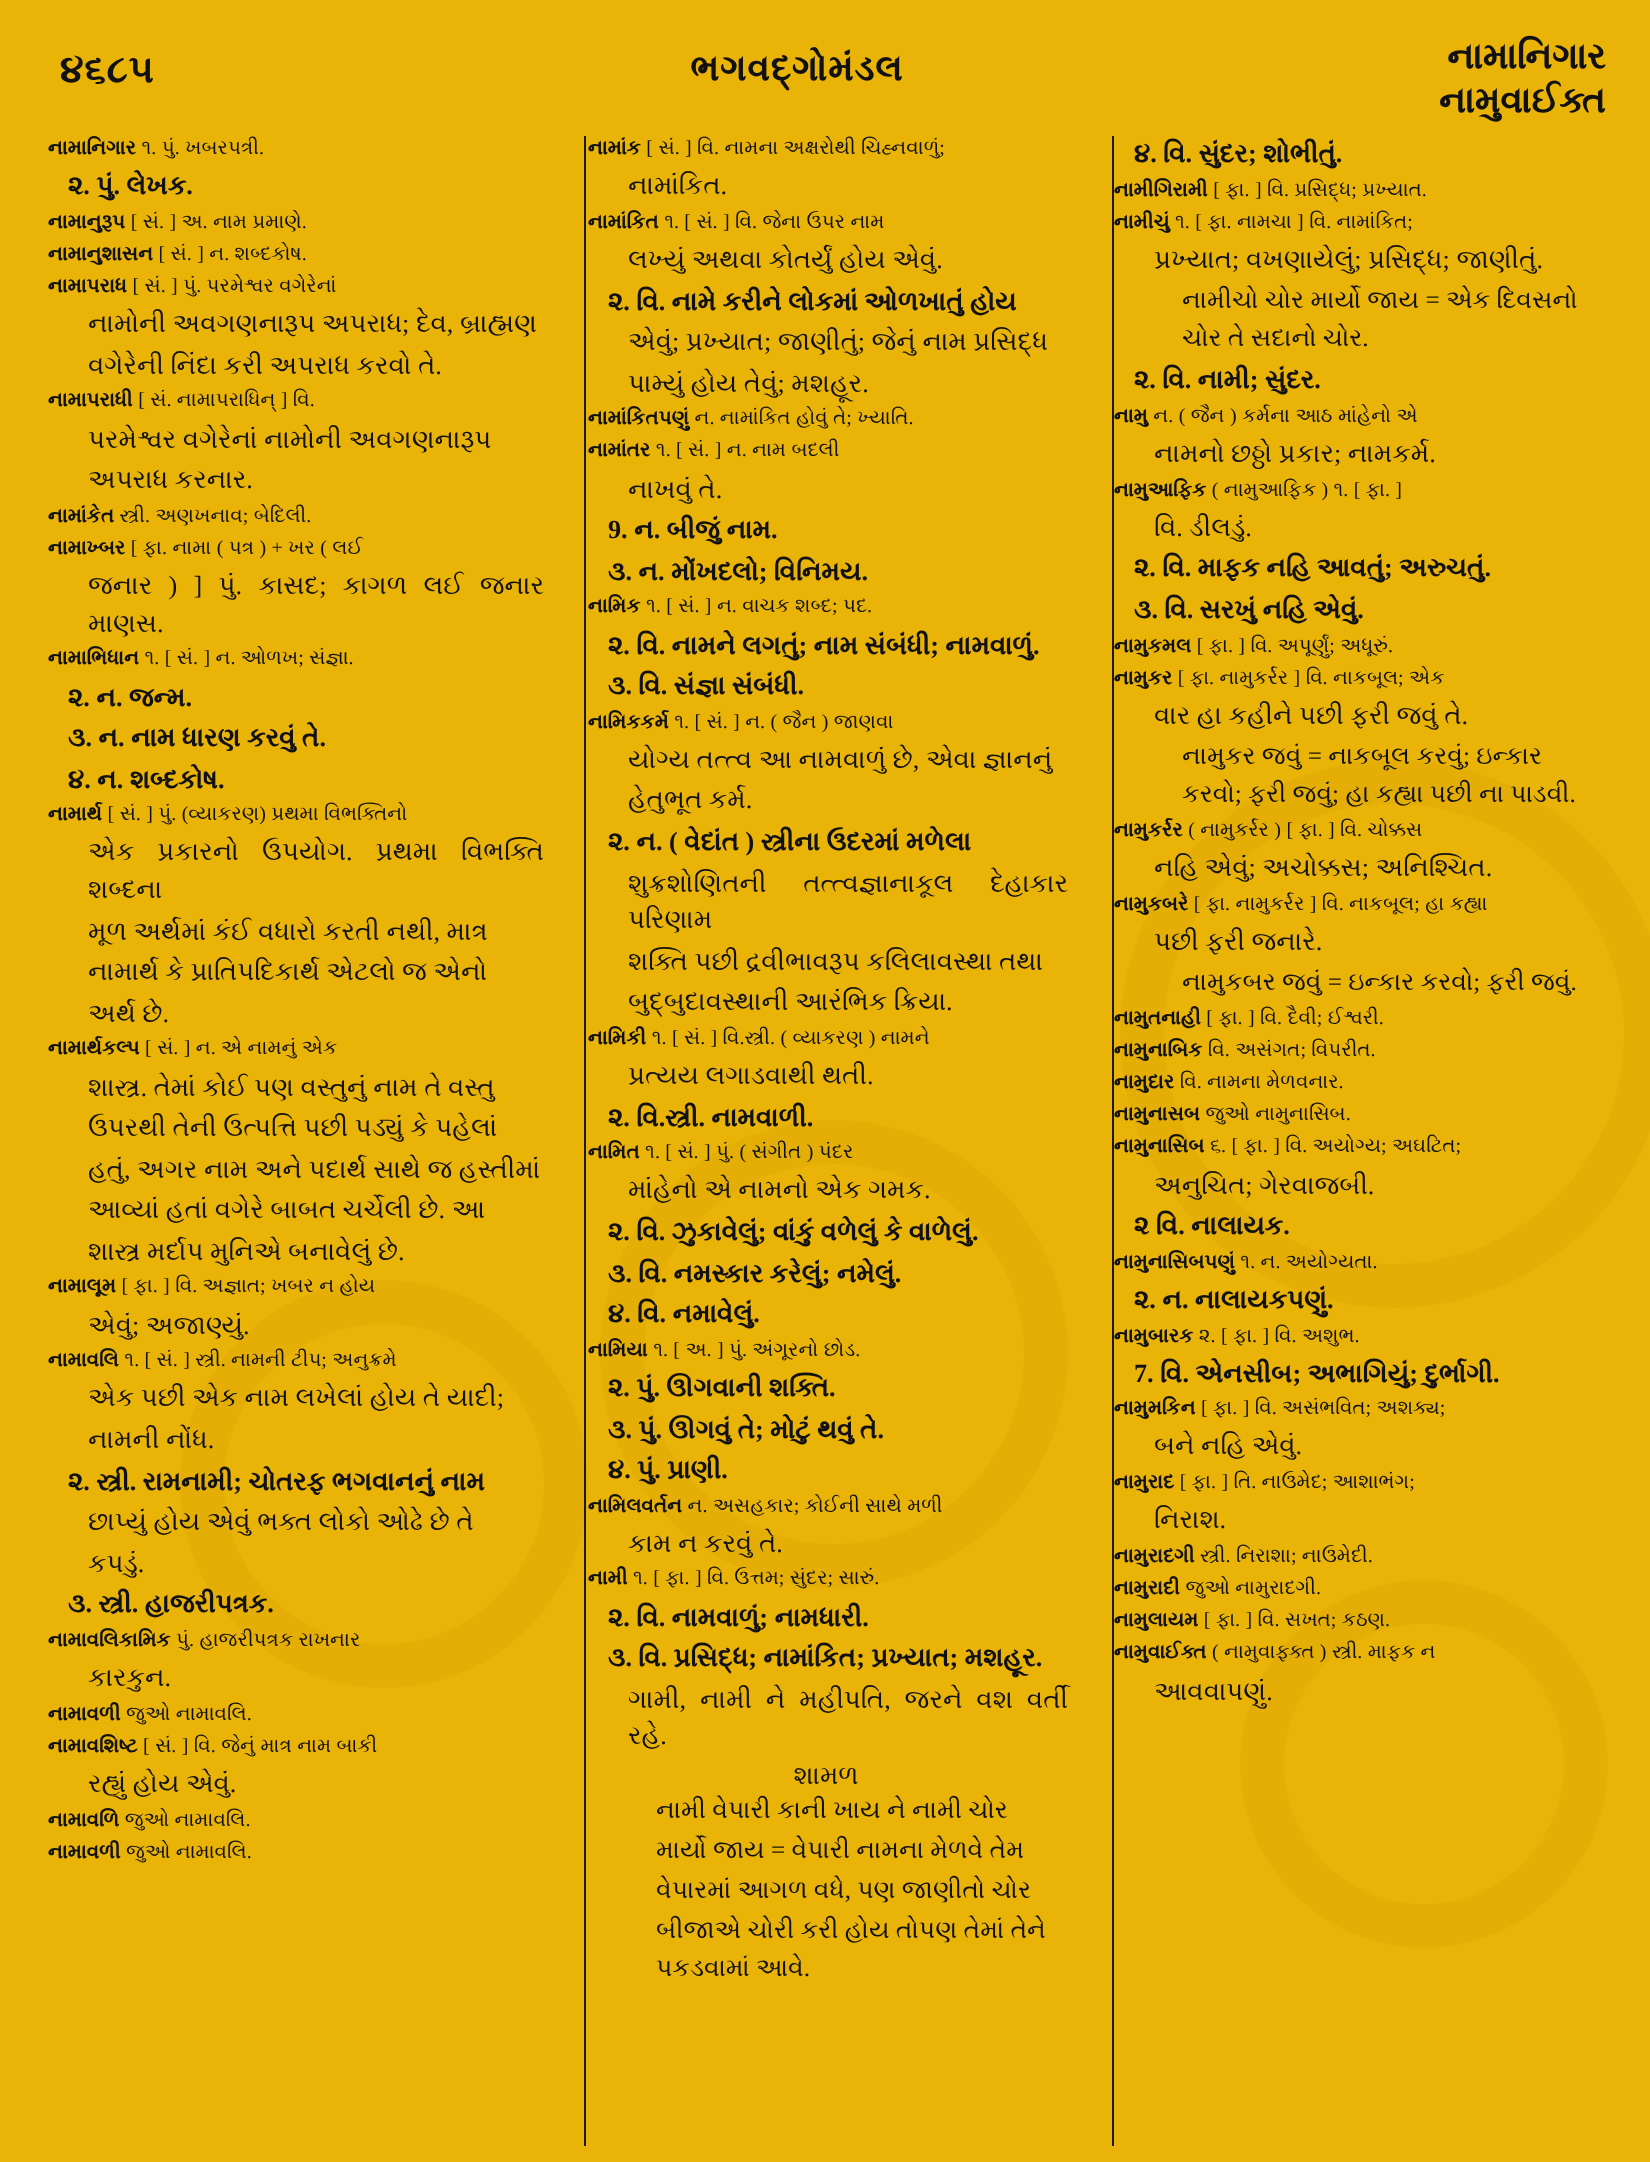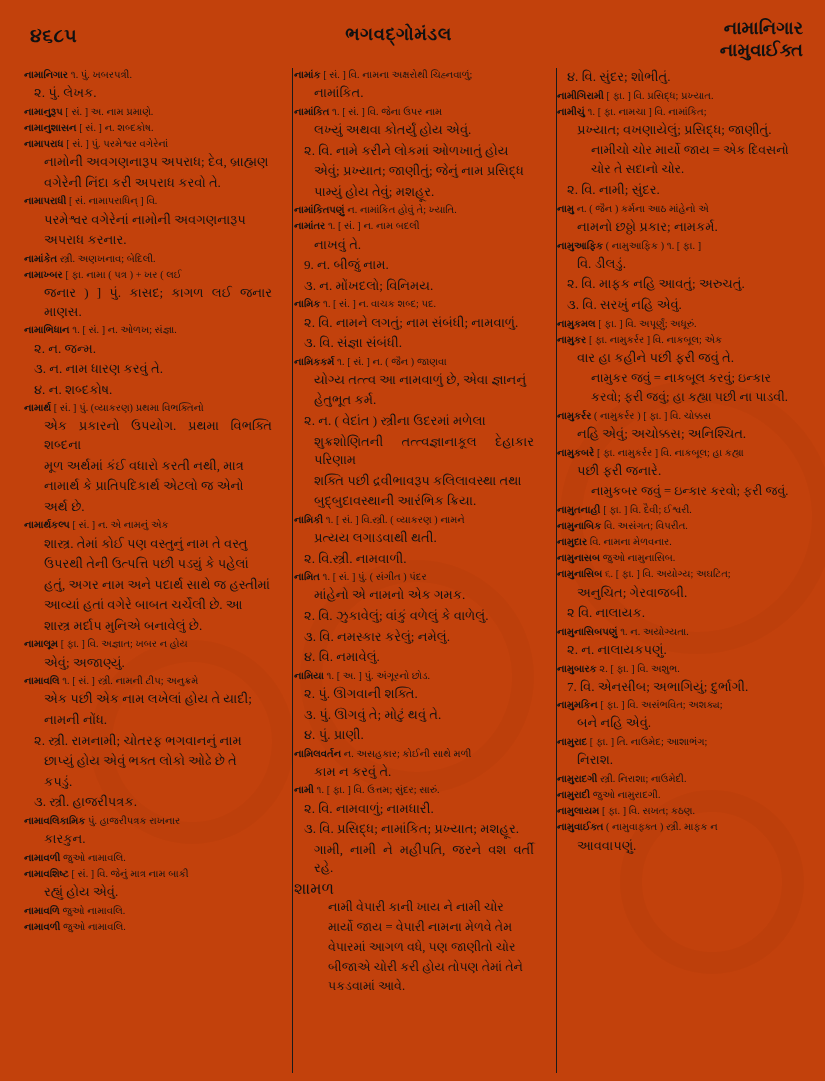--- a/index.html
+++ b/index.html
@@ -8,21 +8,21 @@
     background: #ffffff;
   }
   body {
     font-family: "Liberation Serif", "DejaVu Serif", serif;
     color: #111111;
   }
   #page {
     position: relative;
     width: 825px;
     height: 1081px;
-    background: #c2410c;
+    background: #eab308;
     overflow: hidden;
     box-sizing: border-box;
   }
   
   .watermark {
     position: absolute;
     border-radius: 50%;
     border: 22px solid rgba(0,0,0,0.022);
     pointer-events: none;
   }
@@ -90,39 +90,40 @@
     text-indent: -9px;
     word-spacing: 0.2px;
   }
   .sense {
     font-size: 13.1px;
     line-height: 1.42;
     margin: 0 0 2px 0;
     text-align: justify;
     padding-left: 18px;
     text-indent: -8px;
+    font-weight: bold;
   }
   .quote {
     font-size: 12.6px;
     line-height: 1.42;
     margin: 0 0 2px 0;
     text-align: justify;
     padding-left: 24px;
     text-indent: 10px;
   }
   .cont {
     font-size: 13.1px;
     line-height: 1.42;
     margin: 0 0 2px 0;
     text-align: justify;
     padding-left: 20px;
   }
   .attrib {
-    font-size: 16px;
-    text-align: left;
+    font-size: 13px;
+    text-align: center;
     margin: 0 0 1px 0;
     padding-right: 2px;
   }
   .hw {
     font-weight: bold;
   }
 </style>
 </head>
 <body>
 

